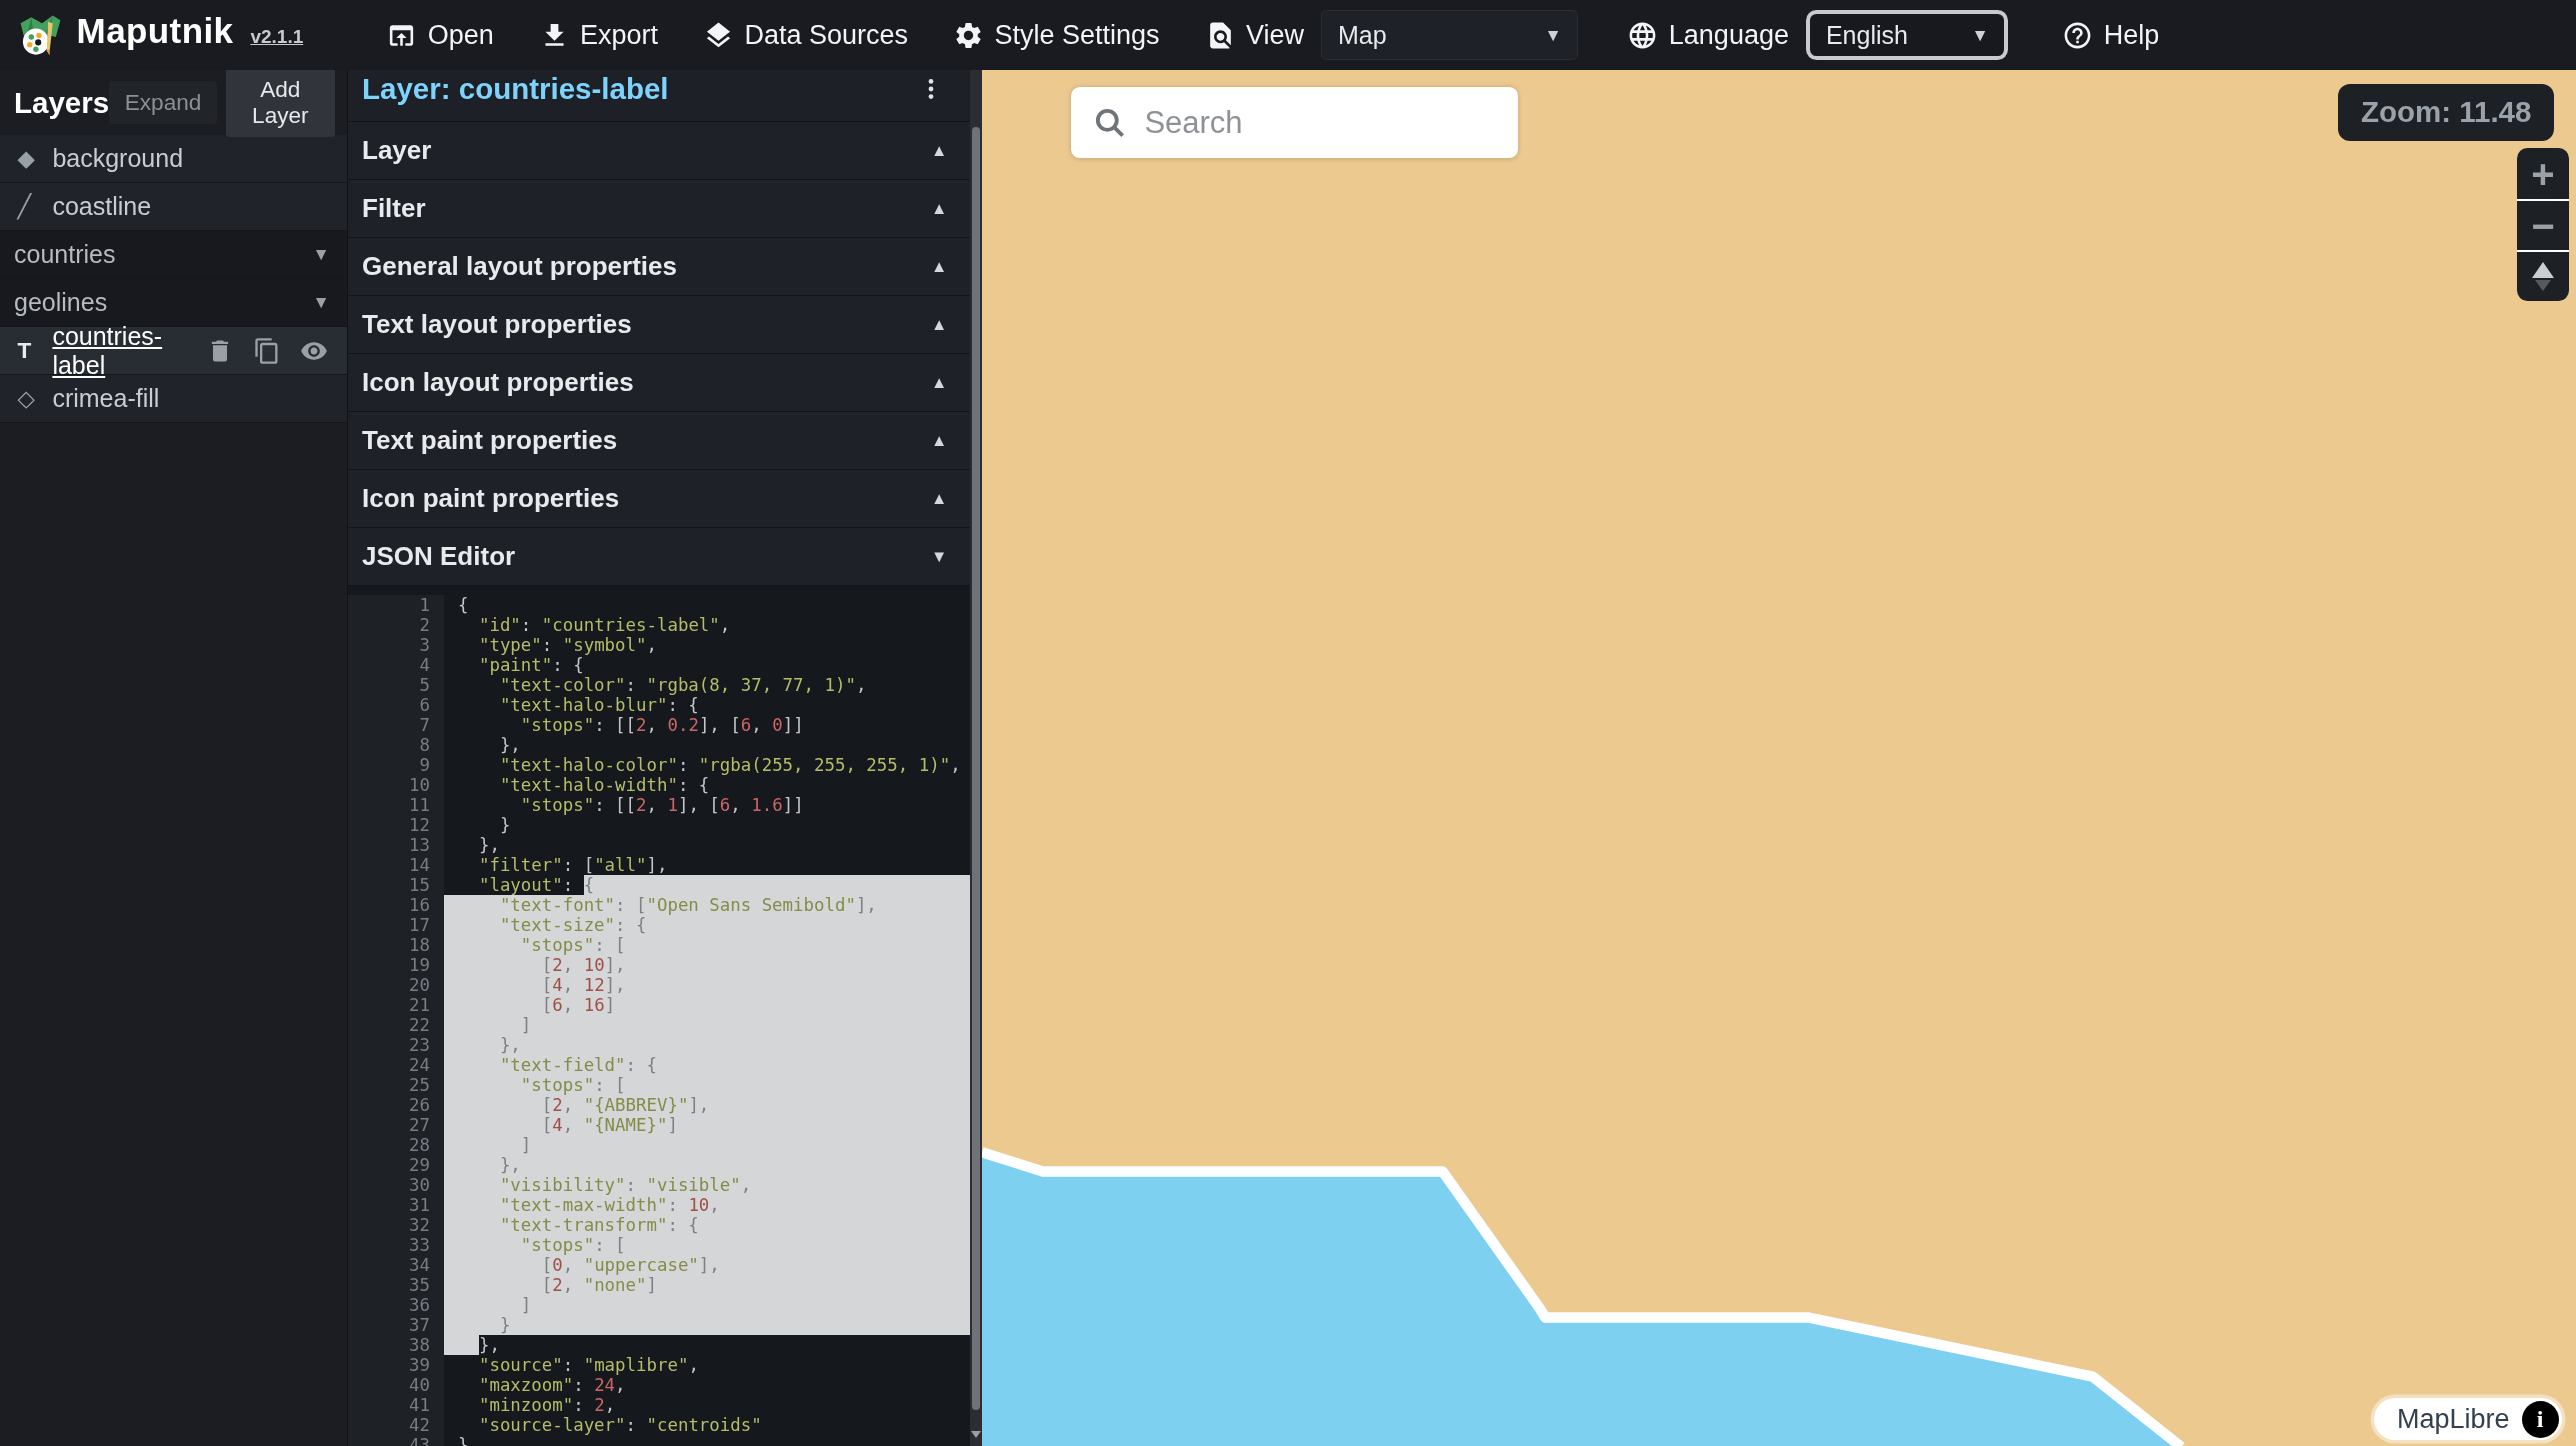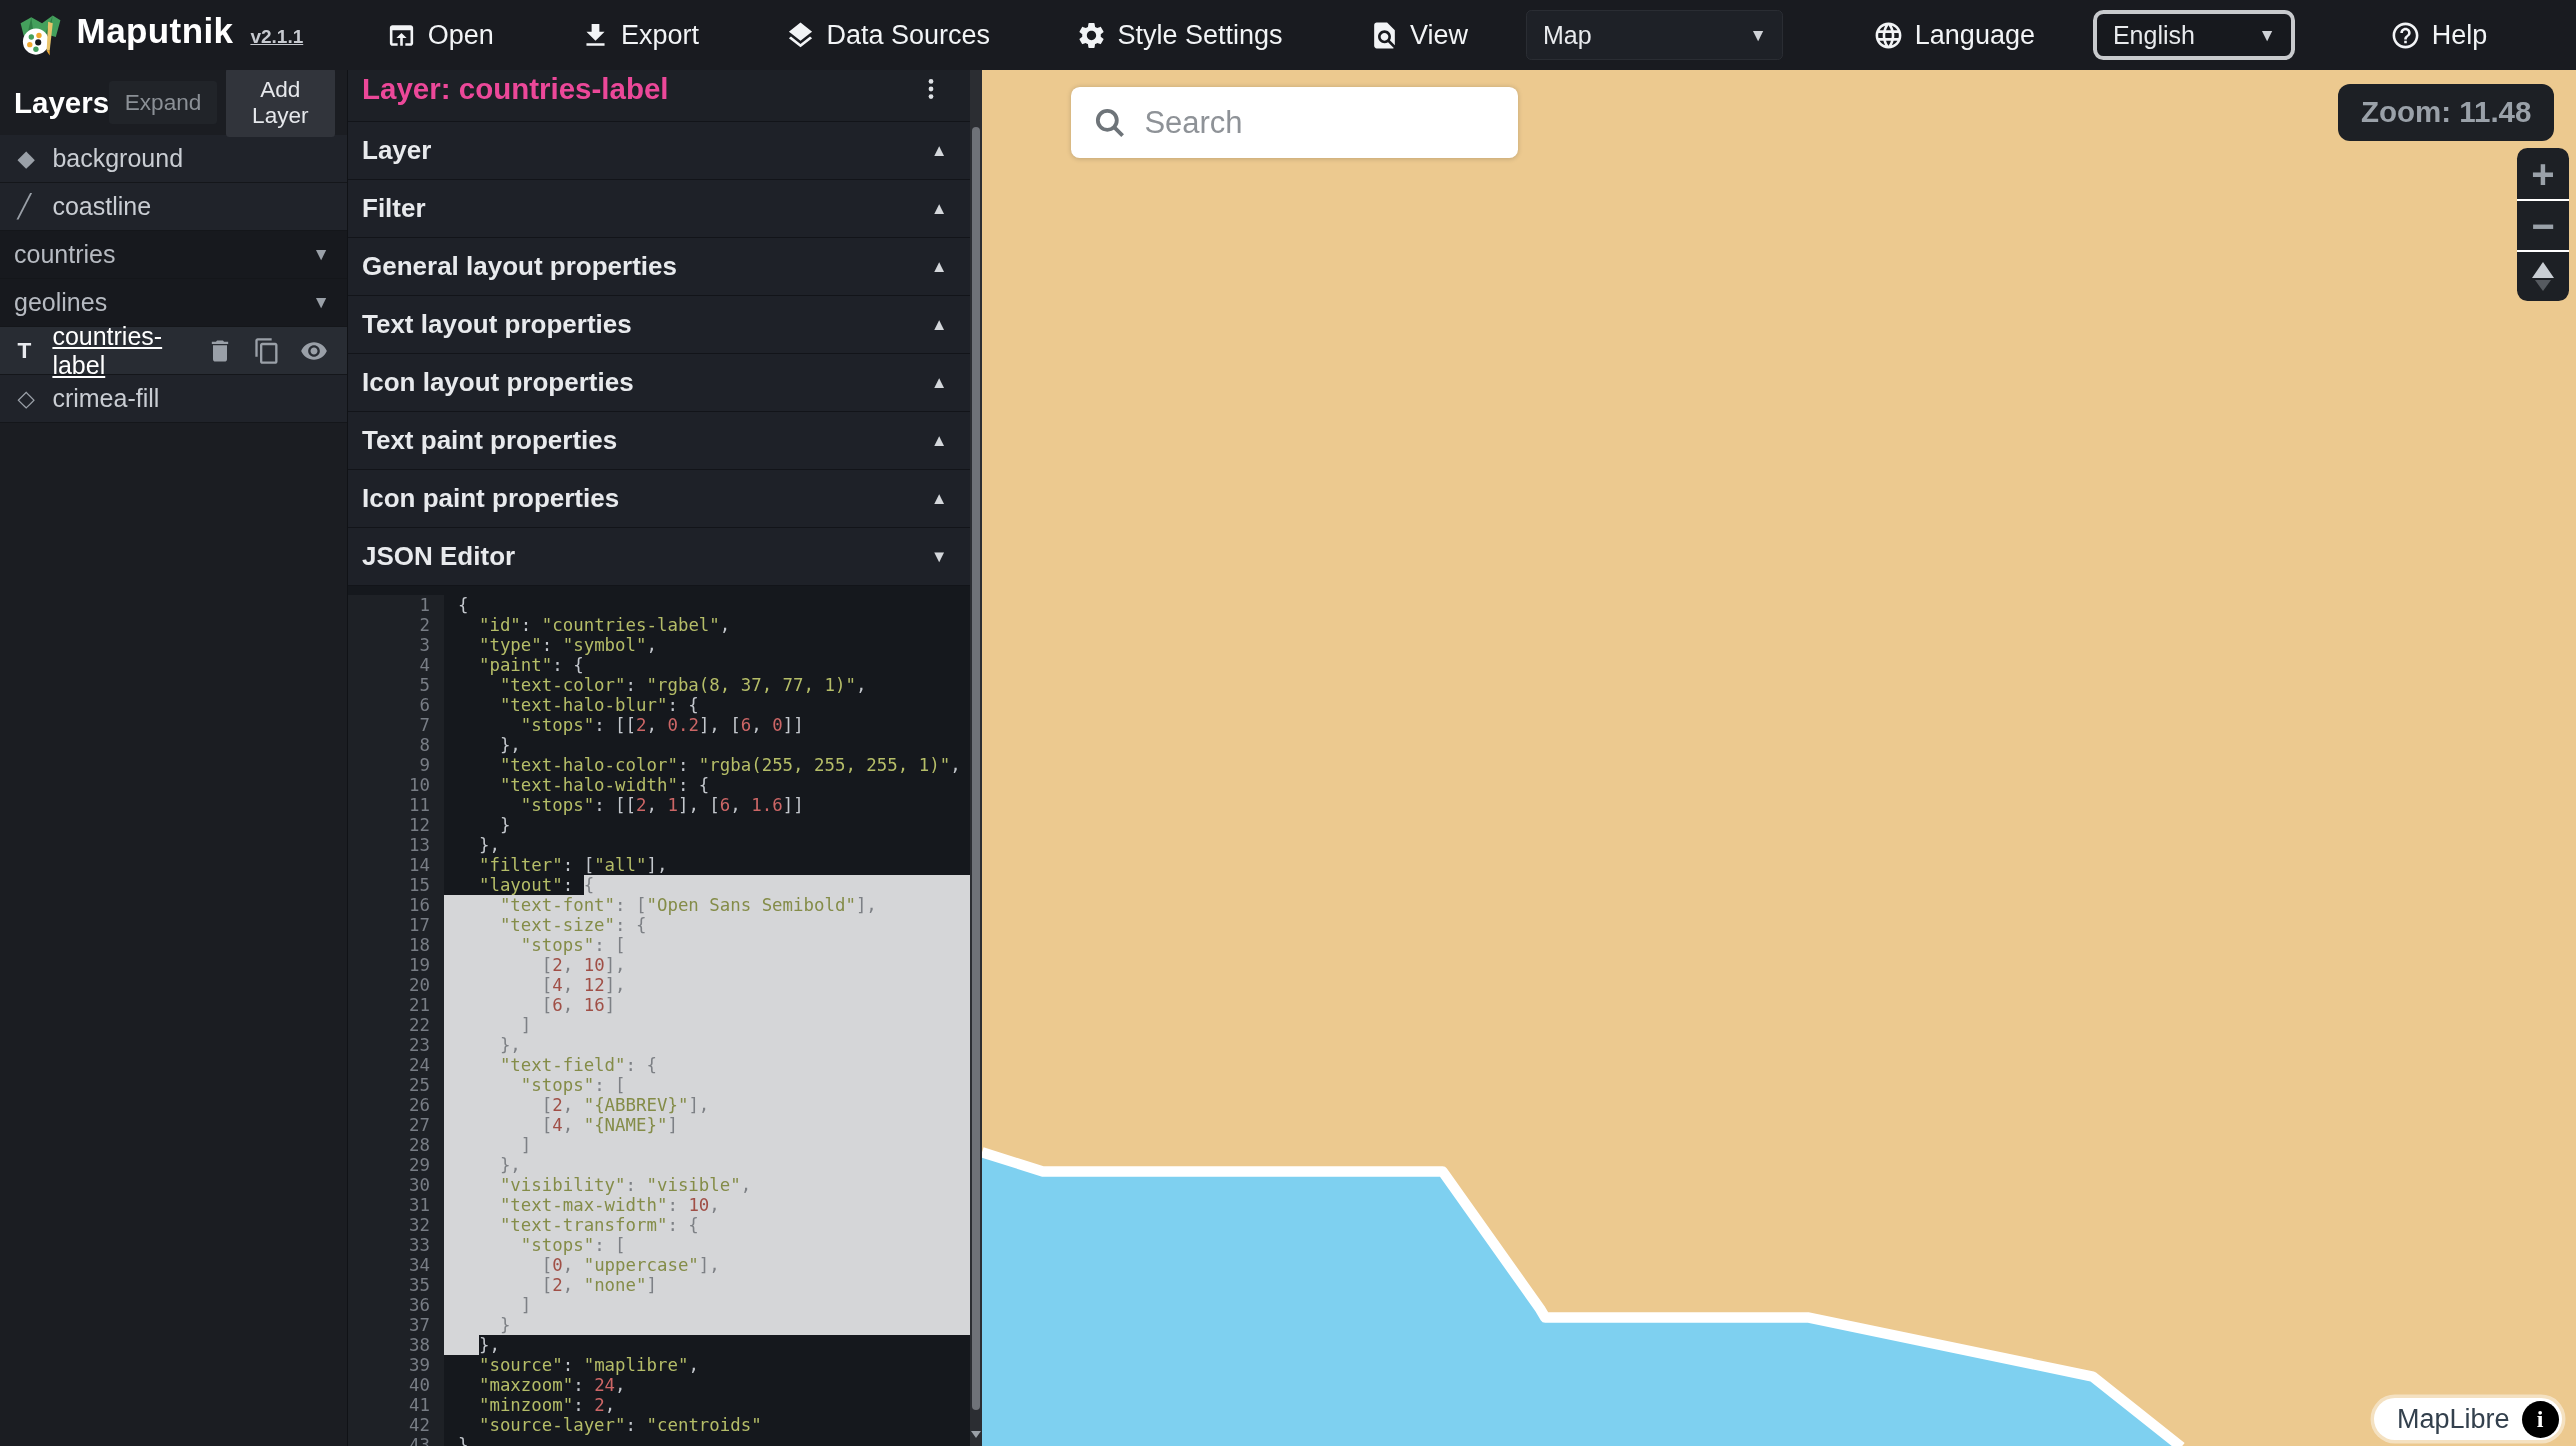--- a/index.html
+++ b/index.html
@@ -5,21 +5,21 @@
   * { box-sizing: border-box; margin: 0; padding: 0; }
   html,body { width: 2576px; height: 1446px; overflow: hidden; }
   body { font-family: "Liberation Sans", sans-serif; background: #101114; }
 
   
   .topbar { height: 70px; background: #191b20; display: flex; align-items: center; position: relative; z-index: 10; }
   .brand { display: flex; align-items: baseline; margin-left: 15.6px; }
   .brand svg { align-self: center; }
   .app-name { color: #ffffff; font-size: 35px; font-weight: bold; margin-left: 12px; letter-spacing: 0.4px; }
   .app-version { color: #c7cad0; font-size: 19px; font-weight: bold; margin-left: 17px; text-decoration: underline; }
-  .menu { display: flex; align-items: center; margin-left: 83px; gap: 41px; }
+  .menu { display: flex; align-items: center; margin-left: 83px; }
   .menu-item { display: flex; align-items: center; color: #f2f4f6; font-size: 27px; margin-right: 45px; cursor: pointer; }
   .menu-item .mi { width: 31px; height: 31px; margin-right: 10.4px; fill: #f2f4f6; }
   .tb-select { height: 50px; background: #1e2127; border: 0.9px solid #2a2d33; border-radius: 5.2px;
                color: #e8eaed; font-size: 25px; display: flex; align-items: center;
                justify-content: space-between; padding: 0 15.6px; cursor: pointer; }
   .tb-select .arrow { font-size: 17.4px; color: #cfd2d7; margin-left: 15.6px; }
   .select-map { width: 257px; margin-right: 49px; }
   .select-lang { width: 202px; border: 4.3px solid #c8cacd; border-radius: 10.4px; background: #17191e; margin-right: 54px; }
 
   
@@ -41,21 +41,21 @@
   .srow.selected .llabel { color: #ffffff; text-decoration: underline; }
   .srow.group .llabel { color: #b6bac1; flex: 1; }
   .srow .chev { color: #9aa0a8; font-size: 17.4px; }
   .srow .actions { margin-left: auto; display: flex; align-items: center; padding-right: 19px; gap: 19px; }
   .srow .actions svg { width: 28px; height: 28px; fill: #9aa0a8; cursor: pointer; }
 
   
   .editor-panel { width: 622px; flex: none; background: #1b1d22; overflow: hidden; display: flex; flex-direction: column; }
   .panel-title { height: 66px; margin-top: -14px; flex: none; background: #1d2026; border-bottom: 1.7px solid #121419;
                  display: flex; align-items: center; justify-content: space-between; padding: 0 26px 0 14px; }
-  .panel-title .ptext { color: #ec4899; font-size: 29.5px; font-weight: bold; }
+  .panel-title .ptext { color: #7dd3fc; font-size: 29.5px; font-weight: bold; }
   .panel-title svg { fill: #dfe2e6; cursor: pointer; }
   .section { height: 58px; flex: none; background: #1e2128; border-bottom: 1.7px solid #121419;
              display: flex; align-items: center; justify-content: space-between;
              padding: 0 22.6px 0 14px; cursor: pointer; }
   .section .slabel { color: #e8eaed; font-size: 26px; font-weight: bold; }
   .section .sarrow { color: #d4d7db; font-size: 16.5px; }
 
   
   .code { flex: 1; background: #15181d; padding-top: 8.7px; overflow: hidden;
           font-family: "DejaVu Sans Mono", monospace; font-size: 17.4px; }

